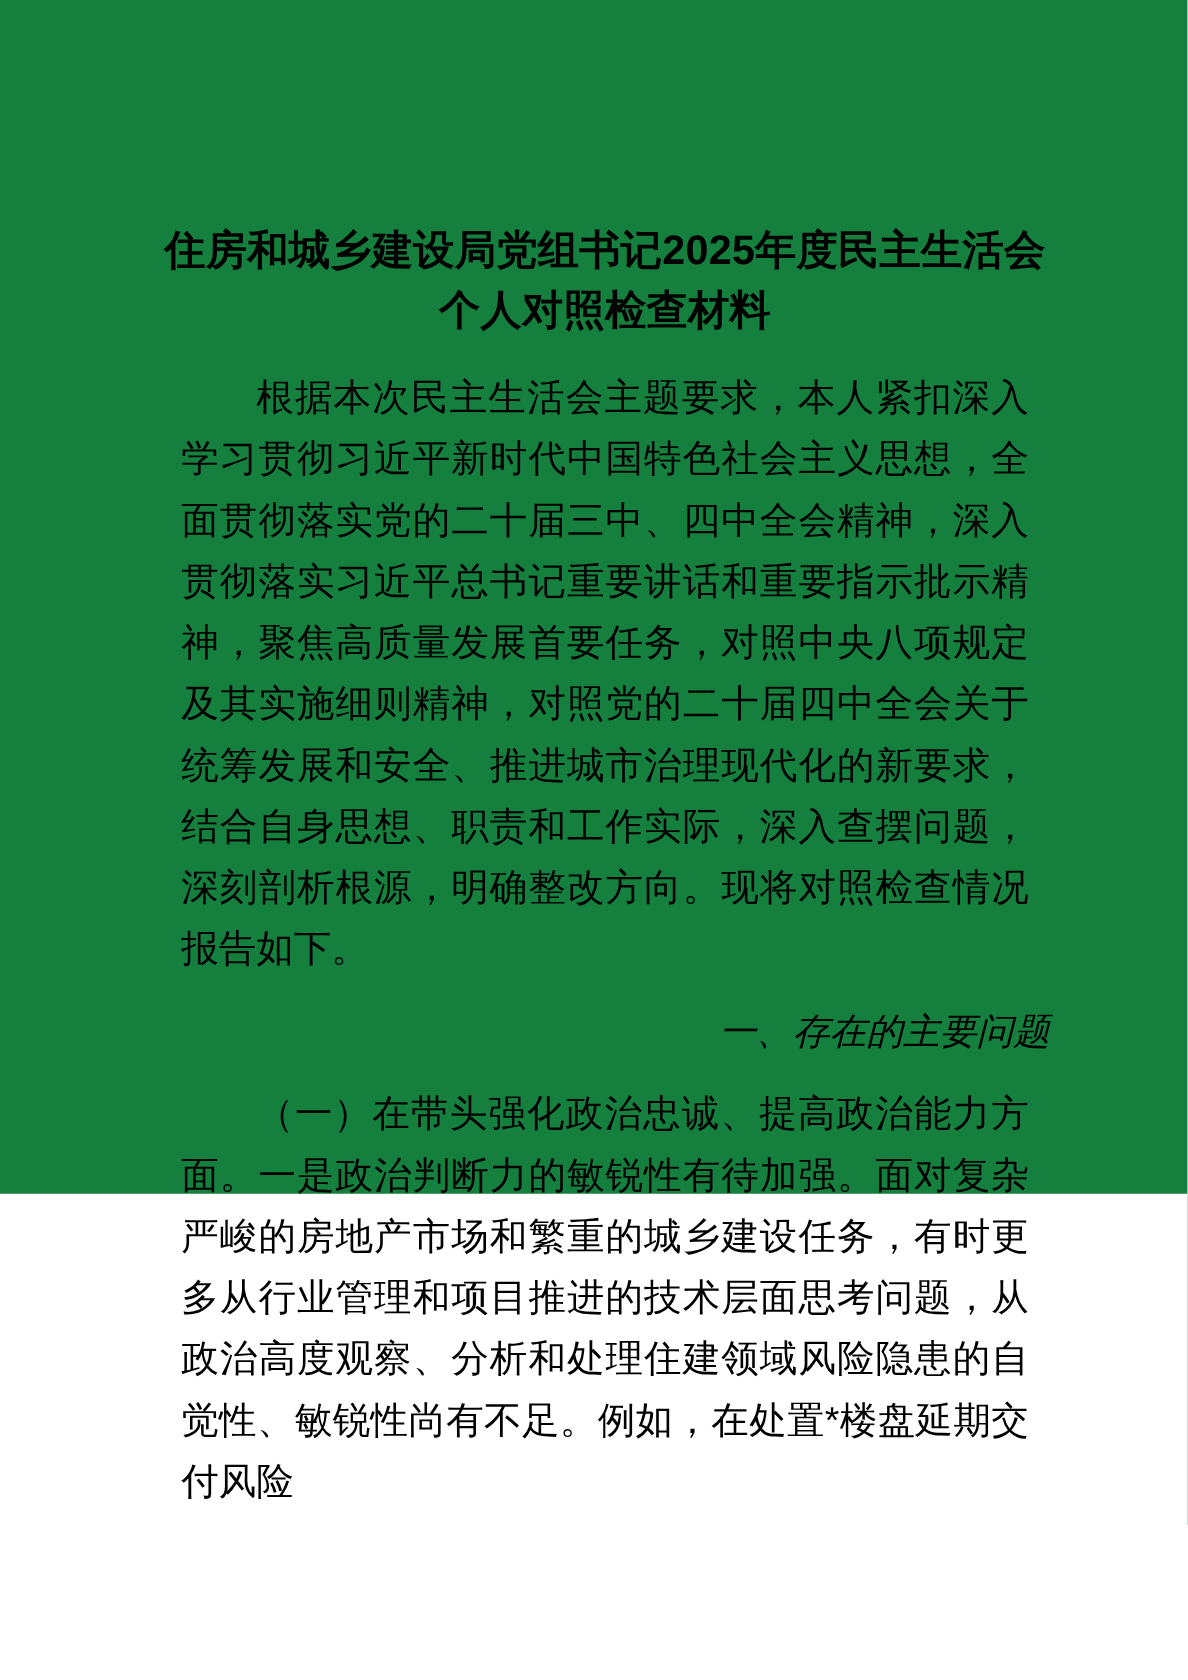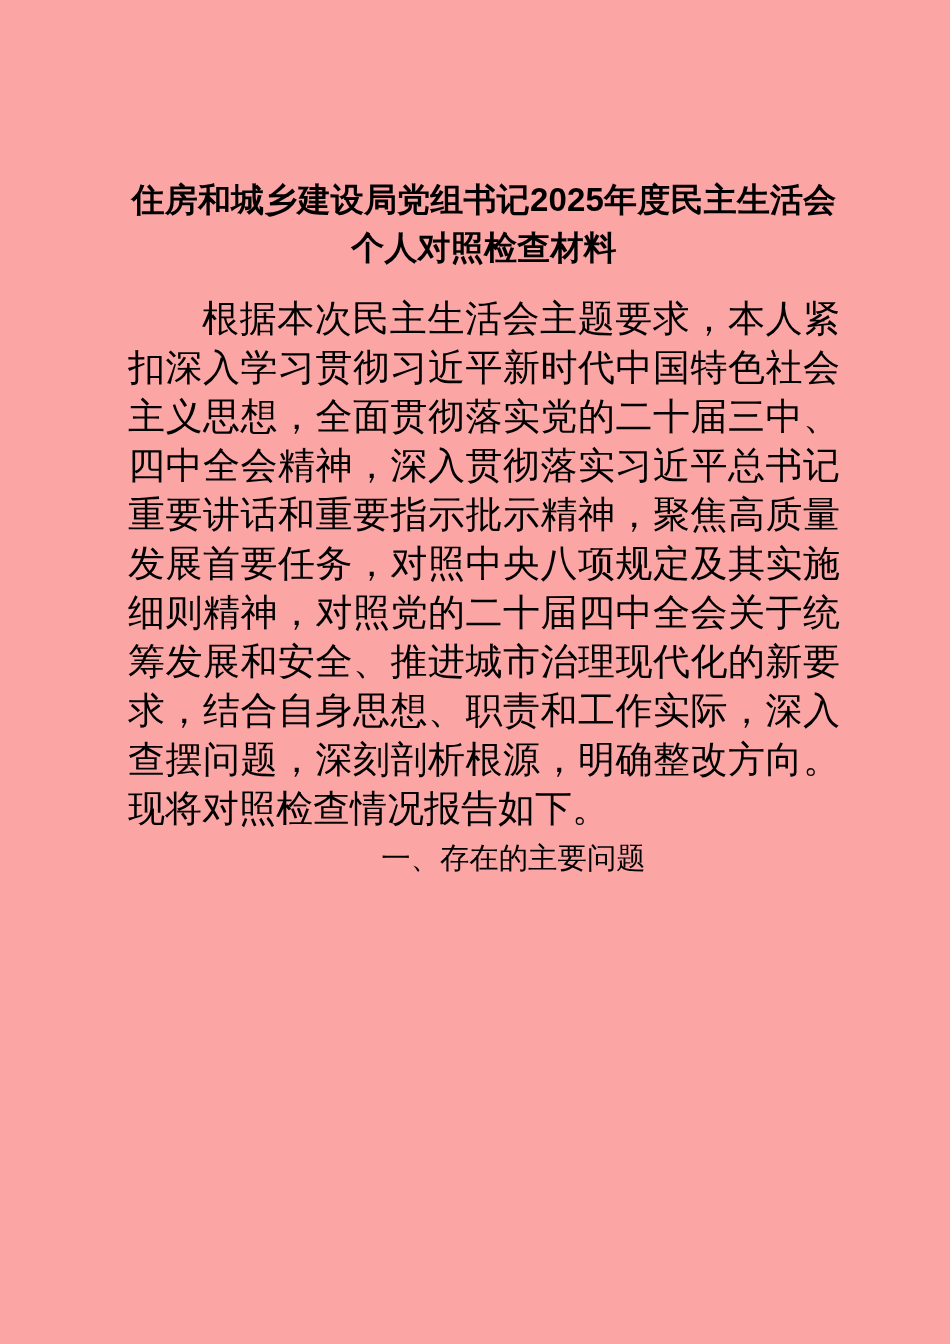--- a/index.html
+++ b/index.html
@@ -11,69 +11,71 @@
     width: 950px;
     height: 1344px;
     overflow: hidden;
     font-family: "Liberation Sans", "DejaVu Sans", sans-serif;
     color: #000000;
     -webkit-font-smoothing: antialiased;
   }
   .page {
     position: relative;
     width: 950px;
-    height: 1344px;
-    background: #fca5a5;
+    height: 955px;
+    background: #15803d;
     box-sizing: border-box;
   }
   .content {
     position: absolute;
     left: 128px;
     top: 176px;
     width: 712px;
   }
   .doc-title {
     font-size: 33px;
     line-height: 48px;
     font-weight: bold;
     text-align: center;
     letter-spacing: 0.2px;
     margin: 0 0 22px 0;
     word-break: break-all;
   }
   .para {
-    font-size: 37px;
+    font-size: 30px;
     line-height: 49px;
     text-align: justify;
     text-align-last: left;
     text-justify: inter-character;
-    margin: 0;
+    margin: 17px;
     word-break: break-all;
     letter-spacing: 0px;
   }
   .para.indent {
     text-indent: 2em;
   }
   .heading {
     font-size: 29.4px;
     line-height: 49px;
     margin: 0;
     text-indent: 2em;
-    text-align: center;
+    text-align: right;
     word-break: break-all;
+    font-style: italic;
   }
 </style>
 </head>
 <body>
 
 <div class="page">
   <div class="content">
 
     <h1 class="doc-title">住房和城乡建设局党组书记2025年度民主生活会个人对照检查材料</h1>
 
     <p class="para indent">根据本次民主生活会主题要求，本人紧扣深入学习贯彻习近平新时代中国特色社会主义思想，全面贯彻落实党的二十届三中、四中全会精神，深入贯彻落实习近平总书记重要讲话和重要指示批示精神，聚焦高质量发展首要任务，对照中央八项规定及其实施细则精神，对照党的二十届四中全会关于统筹发展和安全、推进城市治理现代化的新要求，结合自身思想、职责和工作实际，深入查摆问题，深刻剖析根源，明确整改方向。现将对照检查情况报告如下。</p>
 
     <p class="heading">一、存在的主要问题</p>
 
 
+    <p class="para indent">（一）在带头强化政治忠诚、提高政治能力方面。一是政治判断力的敏锐性有待加强。面对复杂严峻的房地产市场和繁重的城乡建设任务，有时更多从行业管理和项目推进的技术层面思考问题，从政治高度观察、分析和处理住建领域风险隐患的自觉性、敏锐性尚有不足。例如，在处置*楼盘延期交付风险</p>
 
   </div>
 </div>
 
 </body></html>

